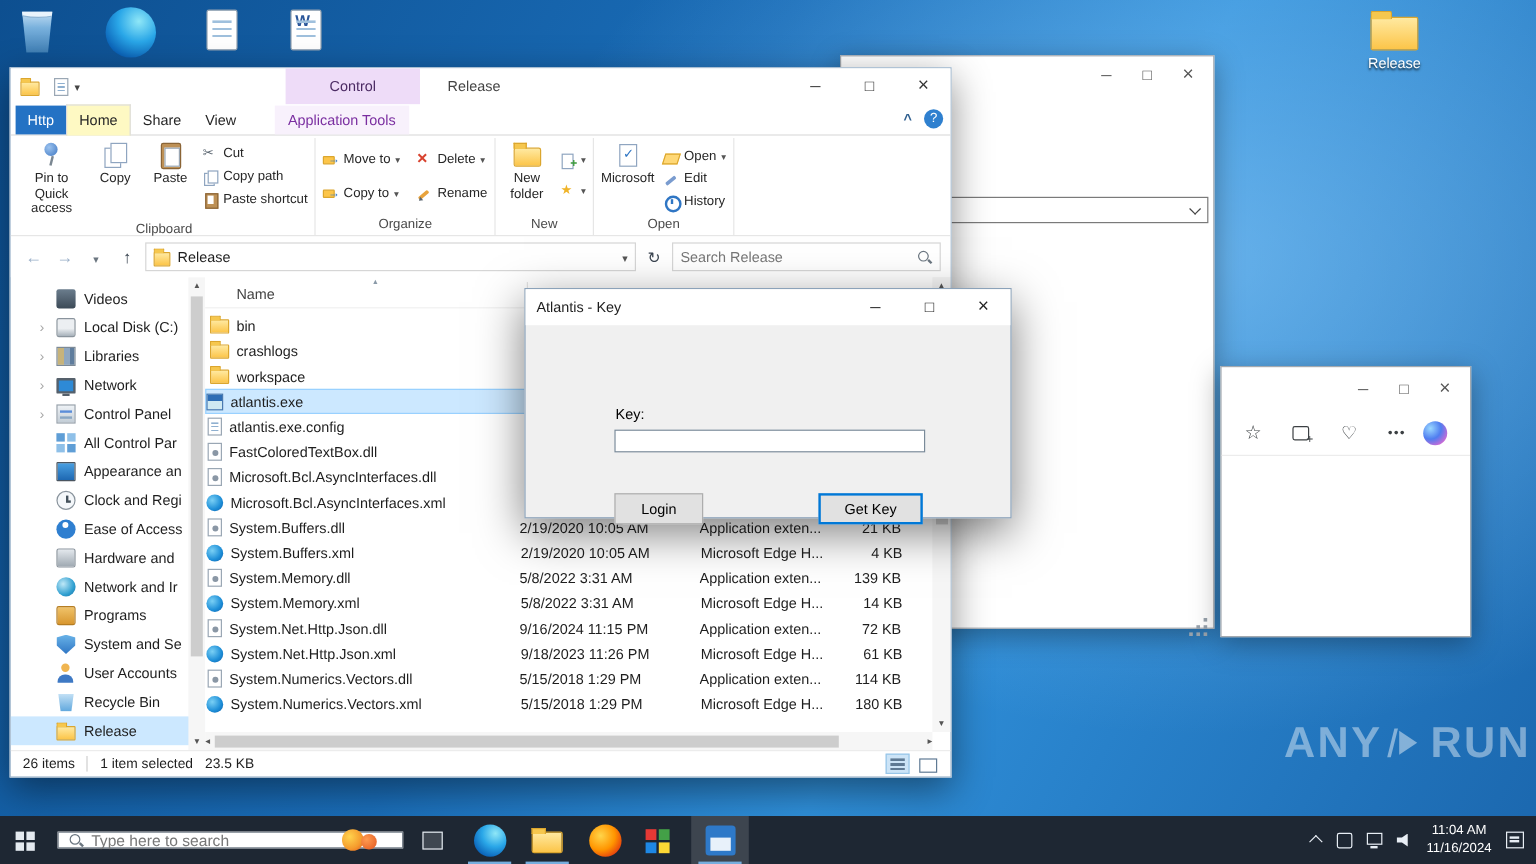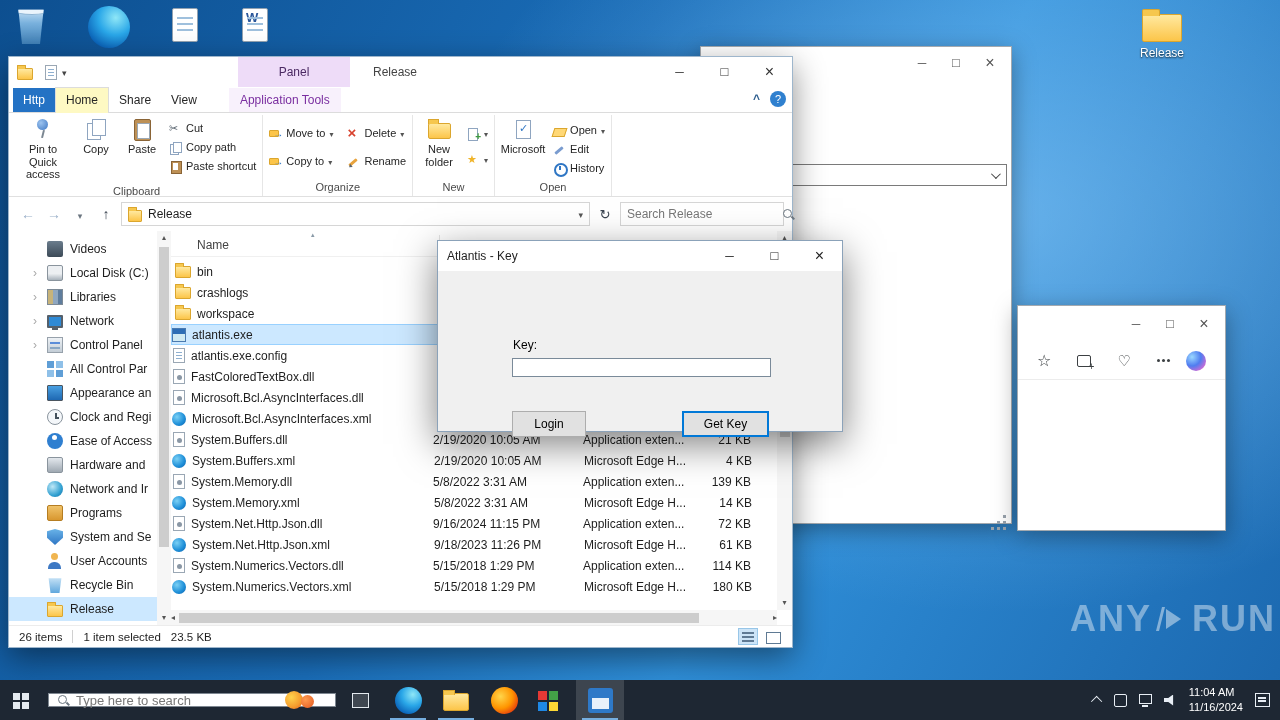--- a/index.html
+++ b/index.html
@@ -107,21 +107,21 @@
 .ex-addr{height:34px;display:flex;align-items:center;gap:4px;padding:0 8px;background:#fff}
 .navbtn{width:22px;text-align:center;color:#3a4450;font-size:14px}
 .navbtn.dis{color:#9bb0c9}
 .nb-back::before{content:"←"}.nb-fwd::before{content:"→"}
 .nb-drop::before{content:"▾";font-size:9px;color:#6b7680}
 .nb-up::before{content:"↑"}
 .nb-refresh::before{content:"↻";font-size:13px;color:#3a4450}
 .addrbox{flex:1;height:24px;border:1px solid #d6d6d6;display:flex;align-items:center;padding:0 6px;gap:6px}
 .addr-caret::before{content:"▾";font-size:9px;color:#555}
 .addr-caret{margin-left:auto}
-.searchbox{width:164px;height:24px;border:1px solid #d6d6d6;display:flex;align-items:center;padding:0 6px}
+.searchbox{width:224px;height:24px;border:1px solid #d6d6d6;display:flex;align-items:center;padding:0 6px}
 .searchbox input{border:none;outline:none;background:none;flex:1;font:inherit;font-size:12px;color:#444}
 .searchbox input::placeholder,.tb-search input::placeholder{color:#777;opacity:1}
 .mag{width:13px;height:13px;position:relative;flex:none}
 .mag::before{content:"";position:absolute;left:1px;top:1px;width:7px;height:7px;border:1.5px solid #6b7680;border-radius:50%}
 .mag::after{content:"";position:absolute;left:9px;top:9px;width:4px;height:1.6px;background:#6b7680;transform:rotate(45deg)}
 
 .ex-content{flex:1;display:flex;min-height:0}
 .navpane{position:relative;width:162px;padding-top:6px;overflow:hidden}
 .nav-item{display:flex;align-items:center;height:24px;padding-left:24px;white-space:nowrap}
 .nav-item.sel{background:#cce8ff}
@@ -229,21 +229,21 @@
 .ffx{width:27px;height:27px;border-radius:50%;background:radial-gradient(circle at 35% 35%,#ffd54a,#ff9500 48%,#e3360f 82%)}
 .books{width:9px;height:9px;background:#e53935;box-shadow:11px 0 0 #43a047,0 11px 0 #1e88e5,11px 11px 0 #fdd835;margin:-10px 10px 0 -10px}
 .atl{width:25px;height:25px;background:#2e79c8;border-radius:3px;position:relative}
 .atl::after{content:"";position:absolute;left:4px;bottom:4px;width:17px;height:11px;background:#e8f1fa}
 .tb-tray{margin-left:auto;display:flex;align-items:center;gap:12px;padding-right:10px}
 .tr-chev{width:8px;height:8px;border-left:1.6px solid #e8eef5;border-top:1.6px solid #e8eef5;transform:rotate(45deg) translateY(2px)}
 .tr-app{width:13px;height:13px;border:1.5px solid #e8eef5;border-radius:2px}
 .tr-net{width:13px;height:10px;border:1.6px solid #e8eef5;position:relative;margin-top:-2px}
 .tr-net::after{content:"";position:absolute;left:2px;bottom:-4px;width:6px;height:2px;background:#e8eef5}
 .tr-spk{width:13px;height:11px;background:#e8eef5;clip-path:polygon(0 32%,35% 32%,72% 0,72% 100%,35% 68%,0 68%)}
-.tb-clock{color:#fff;font-size:11px;text-align:left;line-height:1.35}
+.tb-clock{color:#fff;font-size:11px;text-align:center;line-height:1.35}
 .tr-ac{width:15px;height:14px;border:1.6px solid #e8eef5;position:relative}
 .tr-ac::after{content:"";position:absolute;left:2px;top:3px;width:8px;height:1.5px;background:#e8eef5;box-shadow:0 3px 0 #e8eef5}
 </style>
 </head>
 <body>
 
 <div id="screen">
 
   <div class="dsk" style="left:16px;top:6px">
     <span class="rbin icx"></span>
@@ -288,21 +288,21 @@
       <span class="icx e-cop"></span>
     </div>
   </div>
 
   <div class="explorer">
     <div class="ex-title">
       <span class="icx si-folder" style="width:16px"></span>
       <span class="icx fi-doc" style="margin-left:12px"></span>
       <span class="qat-caret"></span>
       <div class="manage-block">
-        <span>Panel</span>
+        <span>Control</span>
       </div>
       <span class="ex-title-text">Release</span>
       <div class="win-ctrls">
         <span class="g-min"></span>
         <span class="g-max"></span>
         <span class="g-close"></span>
       </div>
     </div>
 
     <div class="ex-tabs">

